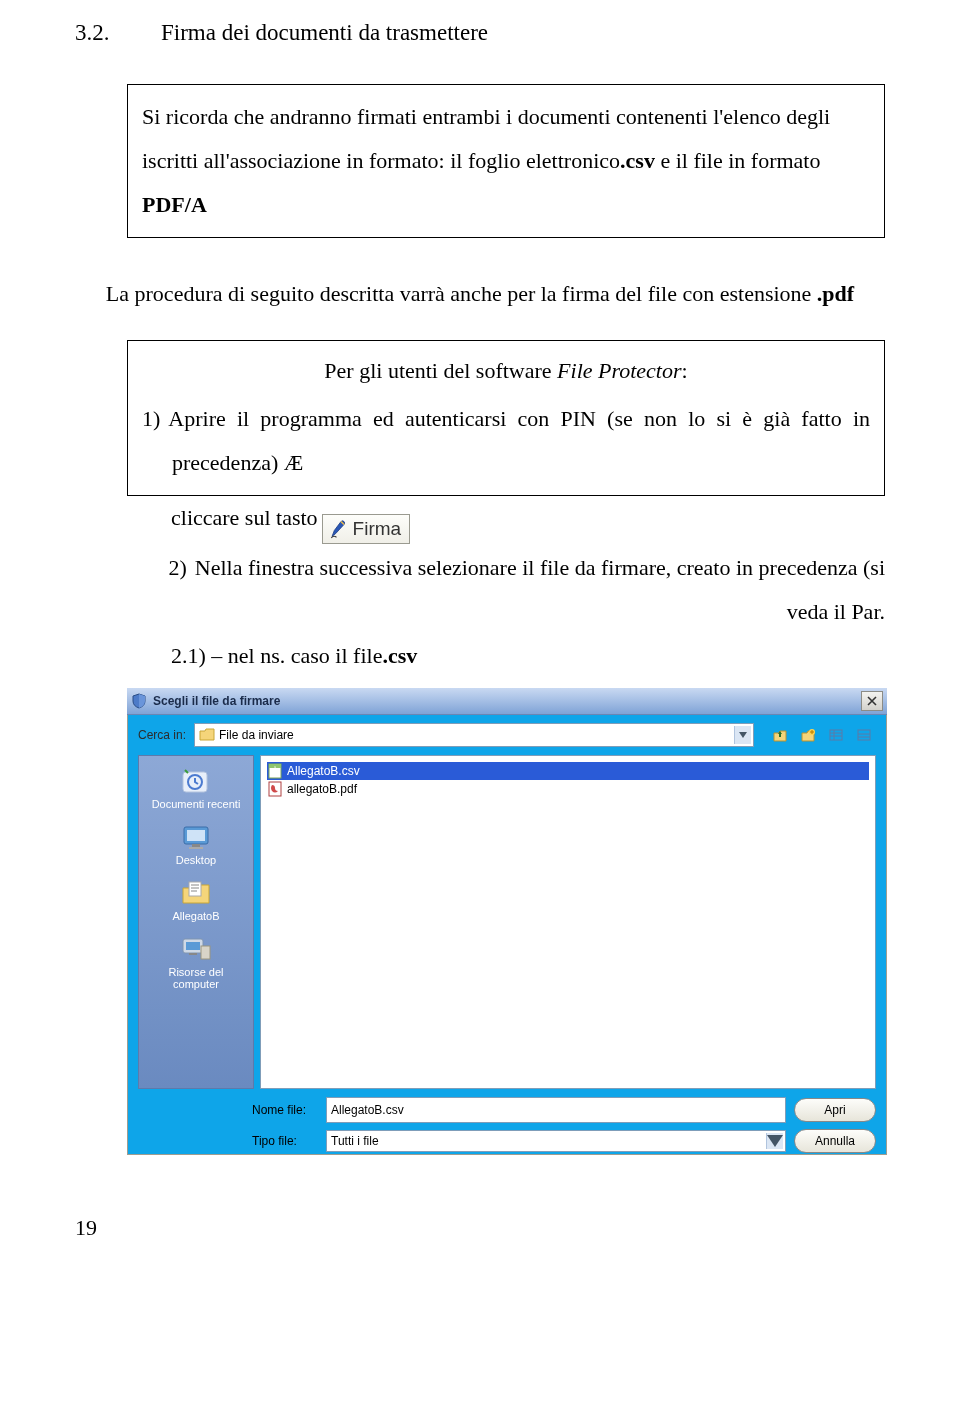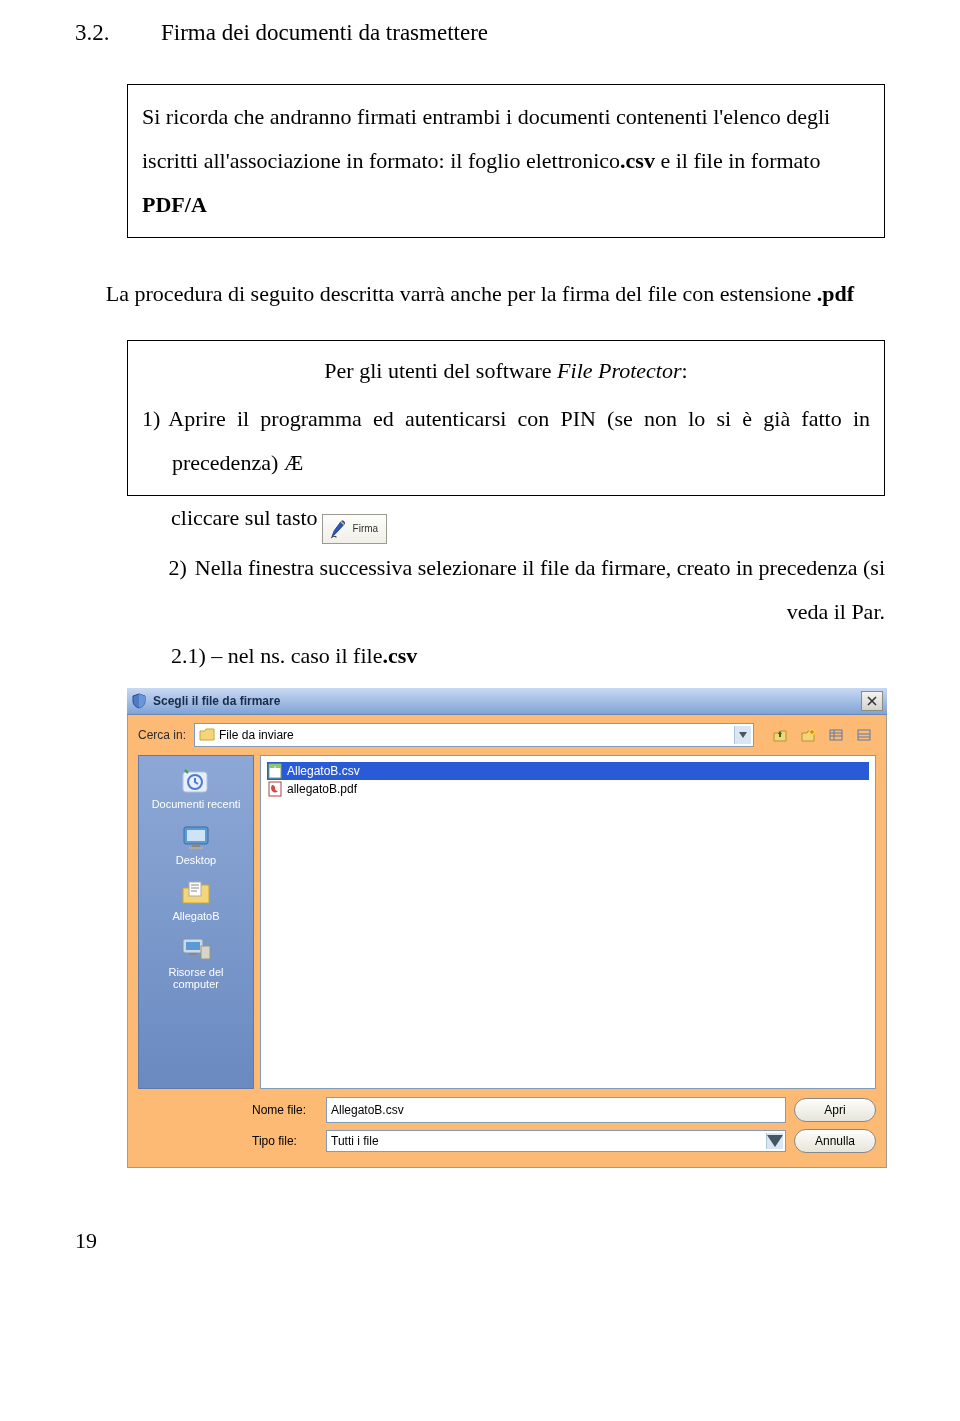--- a/index.html
+++ b/index.html
@@ -58,21 +58,21 @@
   }
   .afterbox .row1 { display:flex; align-items:flex-end; text-indent:0;}
   .firma-btn {
     display: inline-flex;
     align-items: center;
     gap: 6px;
     border: 1px solid #9a9a90;
     background: linear-gradient(#fdfdfa,#f0efe8);
     padding: 2px 8px 2px 6px;
     font-family: Tahoma, Arial, sans-serif;
-    font-size: 10px;
+    font-size: 19px;
     color: #333;
     position: relative;
     top: 4px;
     margin: 0 4px;
     height: 30px;
     box-sizing: border-box;
   }
   .firma-btn svg { width:18px;height:22px;}
   .ital { font-style: italic; }
 
@@ -101,24 +101,24 @@
   }
   .titlebar .closebtn {
     margin-left:auto;
     width:20px;height:18px;
     background: linear-gradient(#f3f3f0,#d4d2cc);
     border:1px solid #8c8c86;
     display:flex;align-items:center;justify-content:center;
   }
   .titlebar .closebtn svg{width:10px;height:10px;}
   .dlgbody {
-    background:#fdba74;
+    background:#0ea5e9;
     border:1px solid #9f9d90;
     border-top:none;
-    padding: 8px 10px 14px 10px;
+    padding: 8px 10px 1px 10px;
   }
   .toprow {
     display:flex;align-items:center;gap:8px;margin-bottom:8px;
   }
   .toprow .lbl{color:#2c2c2c;}
   .combo {
     flex:1;
     display:flex;align-items:center;
     background:#fff;border:1px solid #7f9db9;
     height:22px;padding:0 2px 0 4px;

